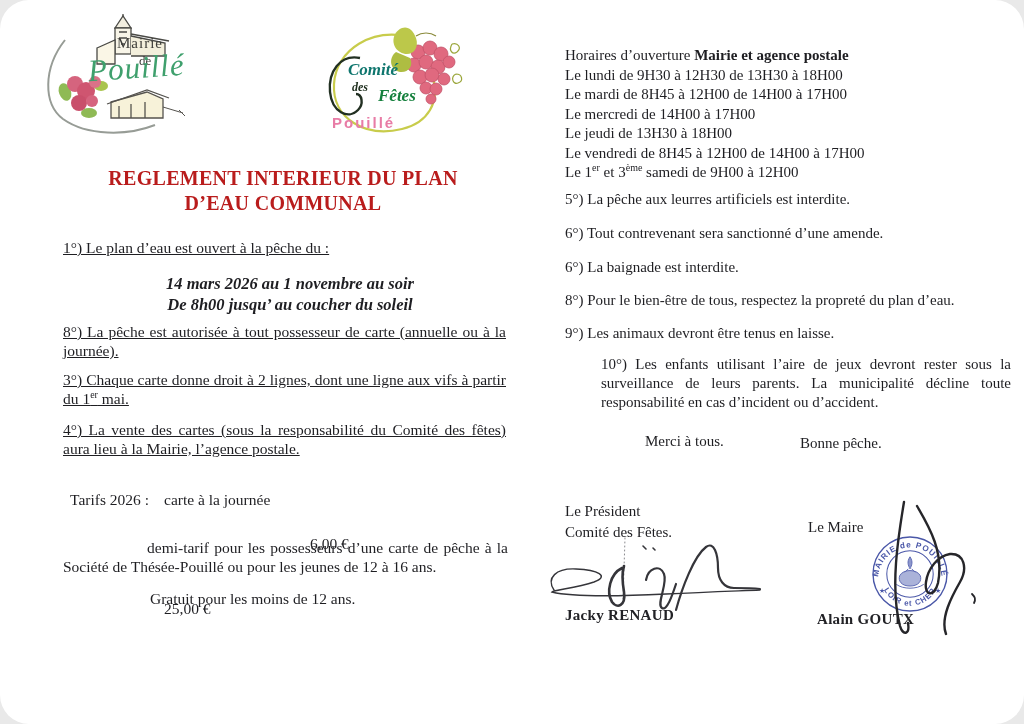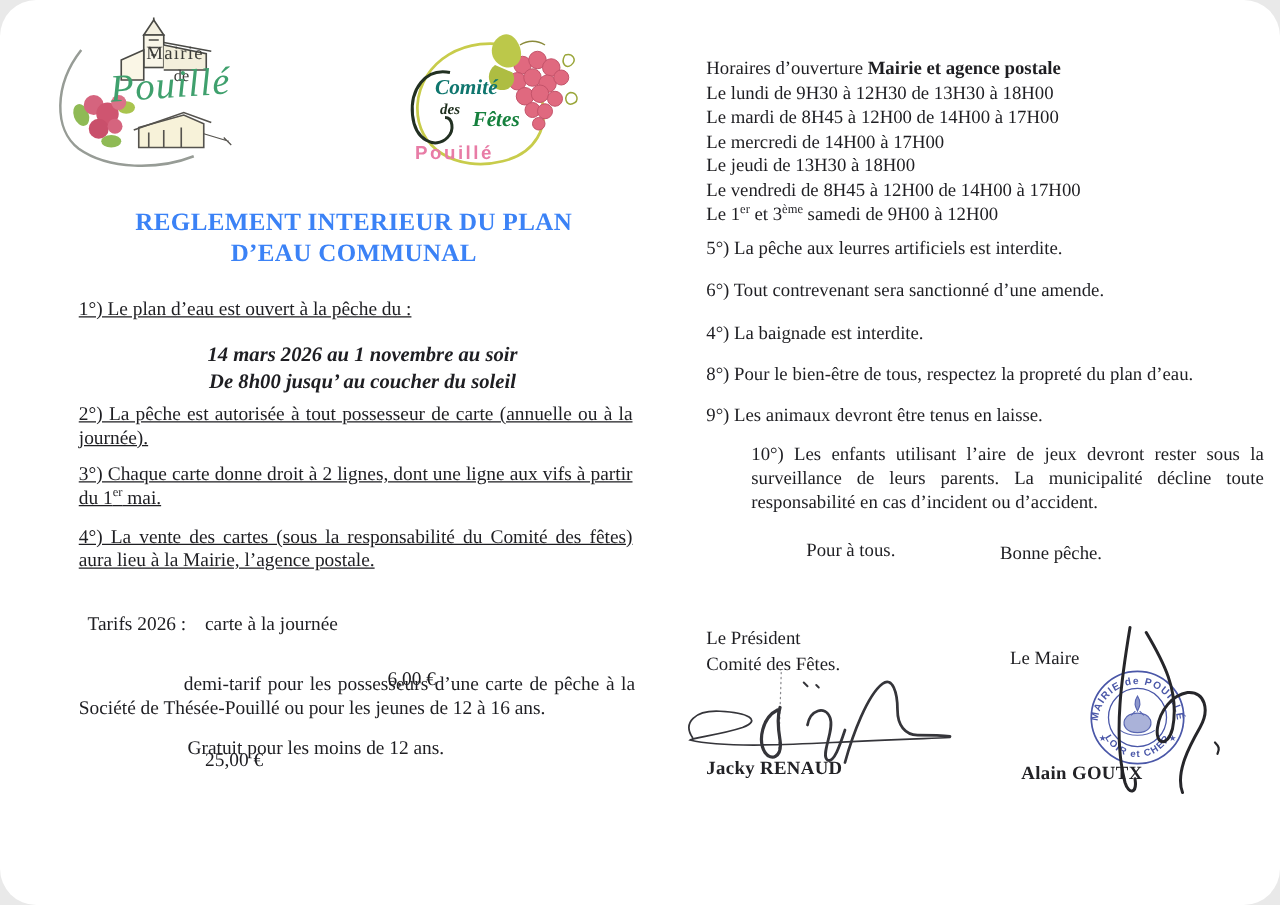--- a/index.html
+++ b/index.html
@@ -6,21 +6,21 @@
   .page{
     position:relative; width:1024px; height:724px; background:#ffffff;
     font-family:"Liberation Serif", serif; color:#1e1e22; overflow:hidden;
     margin:0 auto;
     border-radius:29px;
   }
   .abs{position:absolute;}
   
   .lcol{left:63px; width:443px; font-size:15.5px; line-height:19px;text-decoration:underline;}
   .doc-title{left:63px; top:166px; width:440px; text-align:center;
-    font-size:20px; font-weight:bold; line-height:25px; letter-spacing:.3px; color:#3b82f6;}
+    font-size:20px; font-weight:bold; line-height:25px; letter-spacing:.3px; color:#b91c1c;}
   .p-just{text-align:justify;}
   .dates{left:70px; top:273px; width:440px; text-align:center;
     font-weight:bold; font-style:italic; font-size:16.5px; line-height:21px;}
   .tarifs{left:70px; top:489px;}
   .trow{display:flex; line-height:21px;}
   .tlabel{width:94px;}
   .titem{width:146px;}
   .tprice{width:58px; text-align:left;margin-top:44px;}
   .demi{left:63px; top:538px; width:445px; text-indent:84px;}
   .gratuit{left:150px; top:590px;font-family:Liberation Serif, serif;}
@@ -132,21 +132,21 @@
     <div>D’EAU COMMUNAL</div>
   </div>
 
   <div class="abs lcol" style="top:238px;">1°) Le plan d’eau est ouvert à la pêche du :</div>
 
   <div class="abs dates">
     <div>14 mars 2026 au 1 novembre au soir</div>
     <div>De 8h00 jusqu’ au coucher du soleil</div>
   </div>
 
-  <div class="abs lcol p-just" style="top:322px;">2°) La pêche est autorisée à tout possesseur de carte (annuelle ou à la journée).</div>
+  <div class="abs lcol p-just" style="top:322px;">8°) La pêche est autorisée à tout possesseur de carte (annuelle ou à la journée).</div>
 
   <div class="abs lcol p-just" style="top:370px;"><span>3°) Chaque carte donne droit à 2 lignes, dont une ligne aux vifs à partir du 1</span><sup>er</sup><span> mai.</span></div>
 
   <div class="abs lcol p-just" style="top:420px;">4°) La vente des cartes (sous la responsabilité du Comité des fêtes) aura lieu à la Mairie, l’agence postale.</div>
 
   <div class="abs tarifs" style="font-size:15.5px;">
     <div class="trow">
       <span class="tlabel">Tarifs 2026 :</span>
       <span class="titem">carte à la journée</span>
       <span class="tprice">6,00 €</span>
@@ -166,26 +166,26 @@
     <div>Le lundi de 9H30 à 12H30 de 13H30 à 18H00</div>
     <div>Le mardi de 8H45 à 12H00 de 14H00 à 17H00</div>
     <div>Le mercredi de 14H00 à 17H00</div>
     <div>Le jeudi de 13H30 à 18H00</div>
     <div>Le vendredi de 8H45 à 12H00 de 14H00 à 17H00</div>
     <div><span>Le 1</span><sup>er</sup><span> et 3</span><sup>ème</sup><span> samedi de 9H00 à 12H00</span></div>
   </div>
 
   <div class="abs rcol" style="top:190px;">5°) La pêche aux leurres artificiels est interdite.</div>
   <div class="abs rcol" style="top:224px;">6°) Tout contrevenant sera sanctionné d’une amende.</div>
-  <div class="abs rcol" style="top:258px;">4°) La baignade est interdite.</div>
+  <div class="abs rcol" style="top:258px;">6°) La baignade est interdite.</div>
   <div class="abs rcol" style="top:291px;">8°) Pour le bien-être de tous, respectez la propreté du plan d’eau.</div>
   <div class="abs rcol" style="top:324px;">9°) Les animaux devront être tenus en laisse.</div>
   <div class="abs rcol p-just" style="top:355px;margin-left:36px;">10°) Les enfants utilisant l’aire de jeux devront rester sous la surveillance de leurs parents. La municipalité décline toute responsabilité en cas d’incident ou d’accident.</div>
 
-  <span class="abs merci" style="font-size:15px;">Pour à tous.</span>
+  <span class="abs merci" style="font-size:15px;">Merci à tous.</span>
   <span class="abs bonne" style="font-size:15px;">Bonne pêche.</span>
 
   <div class="abs president" style="font-size:15px;">
     <div>Le Président</div>
     <div>Comité des Fêtes.</div>
   </div>
   <span class="abs lemaire" style="font-size:15px;">Le Maire</span>
 
   <div class="abs" style="left:546px; top:528px; width:225px; height:95px;">
     <svg width="225" height="95" viewBox="0 0 225 95">

